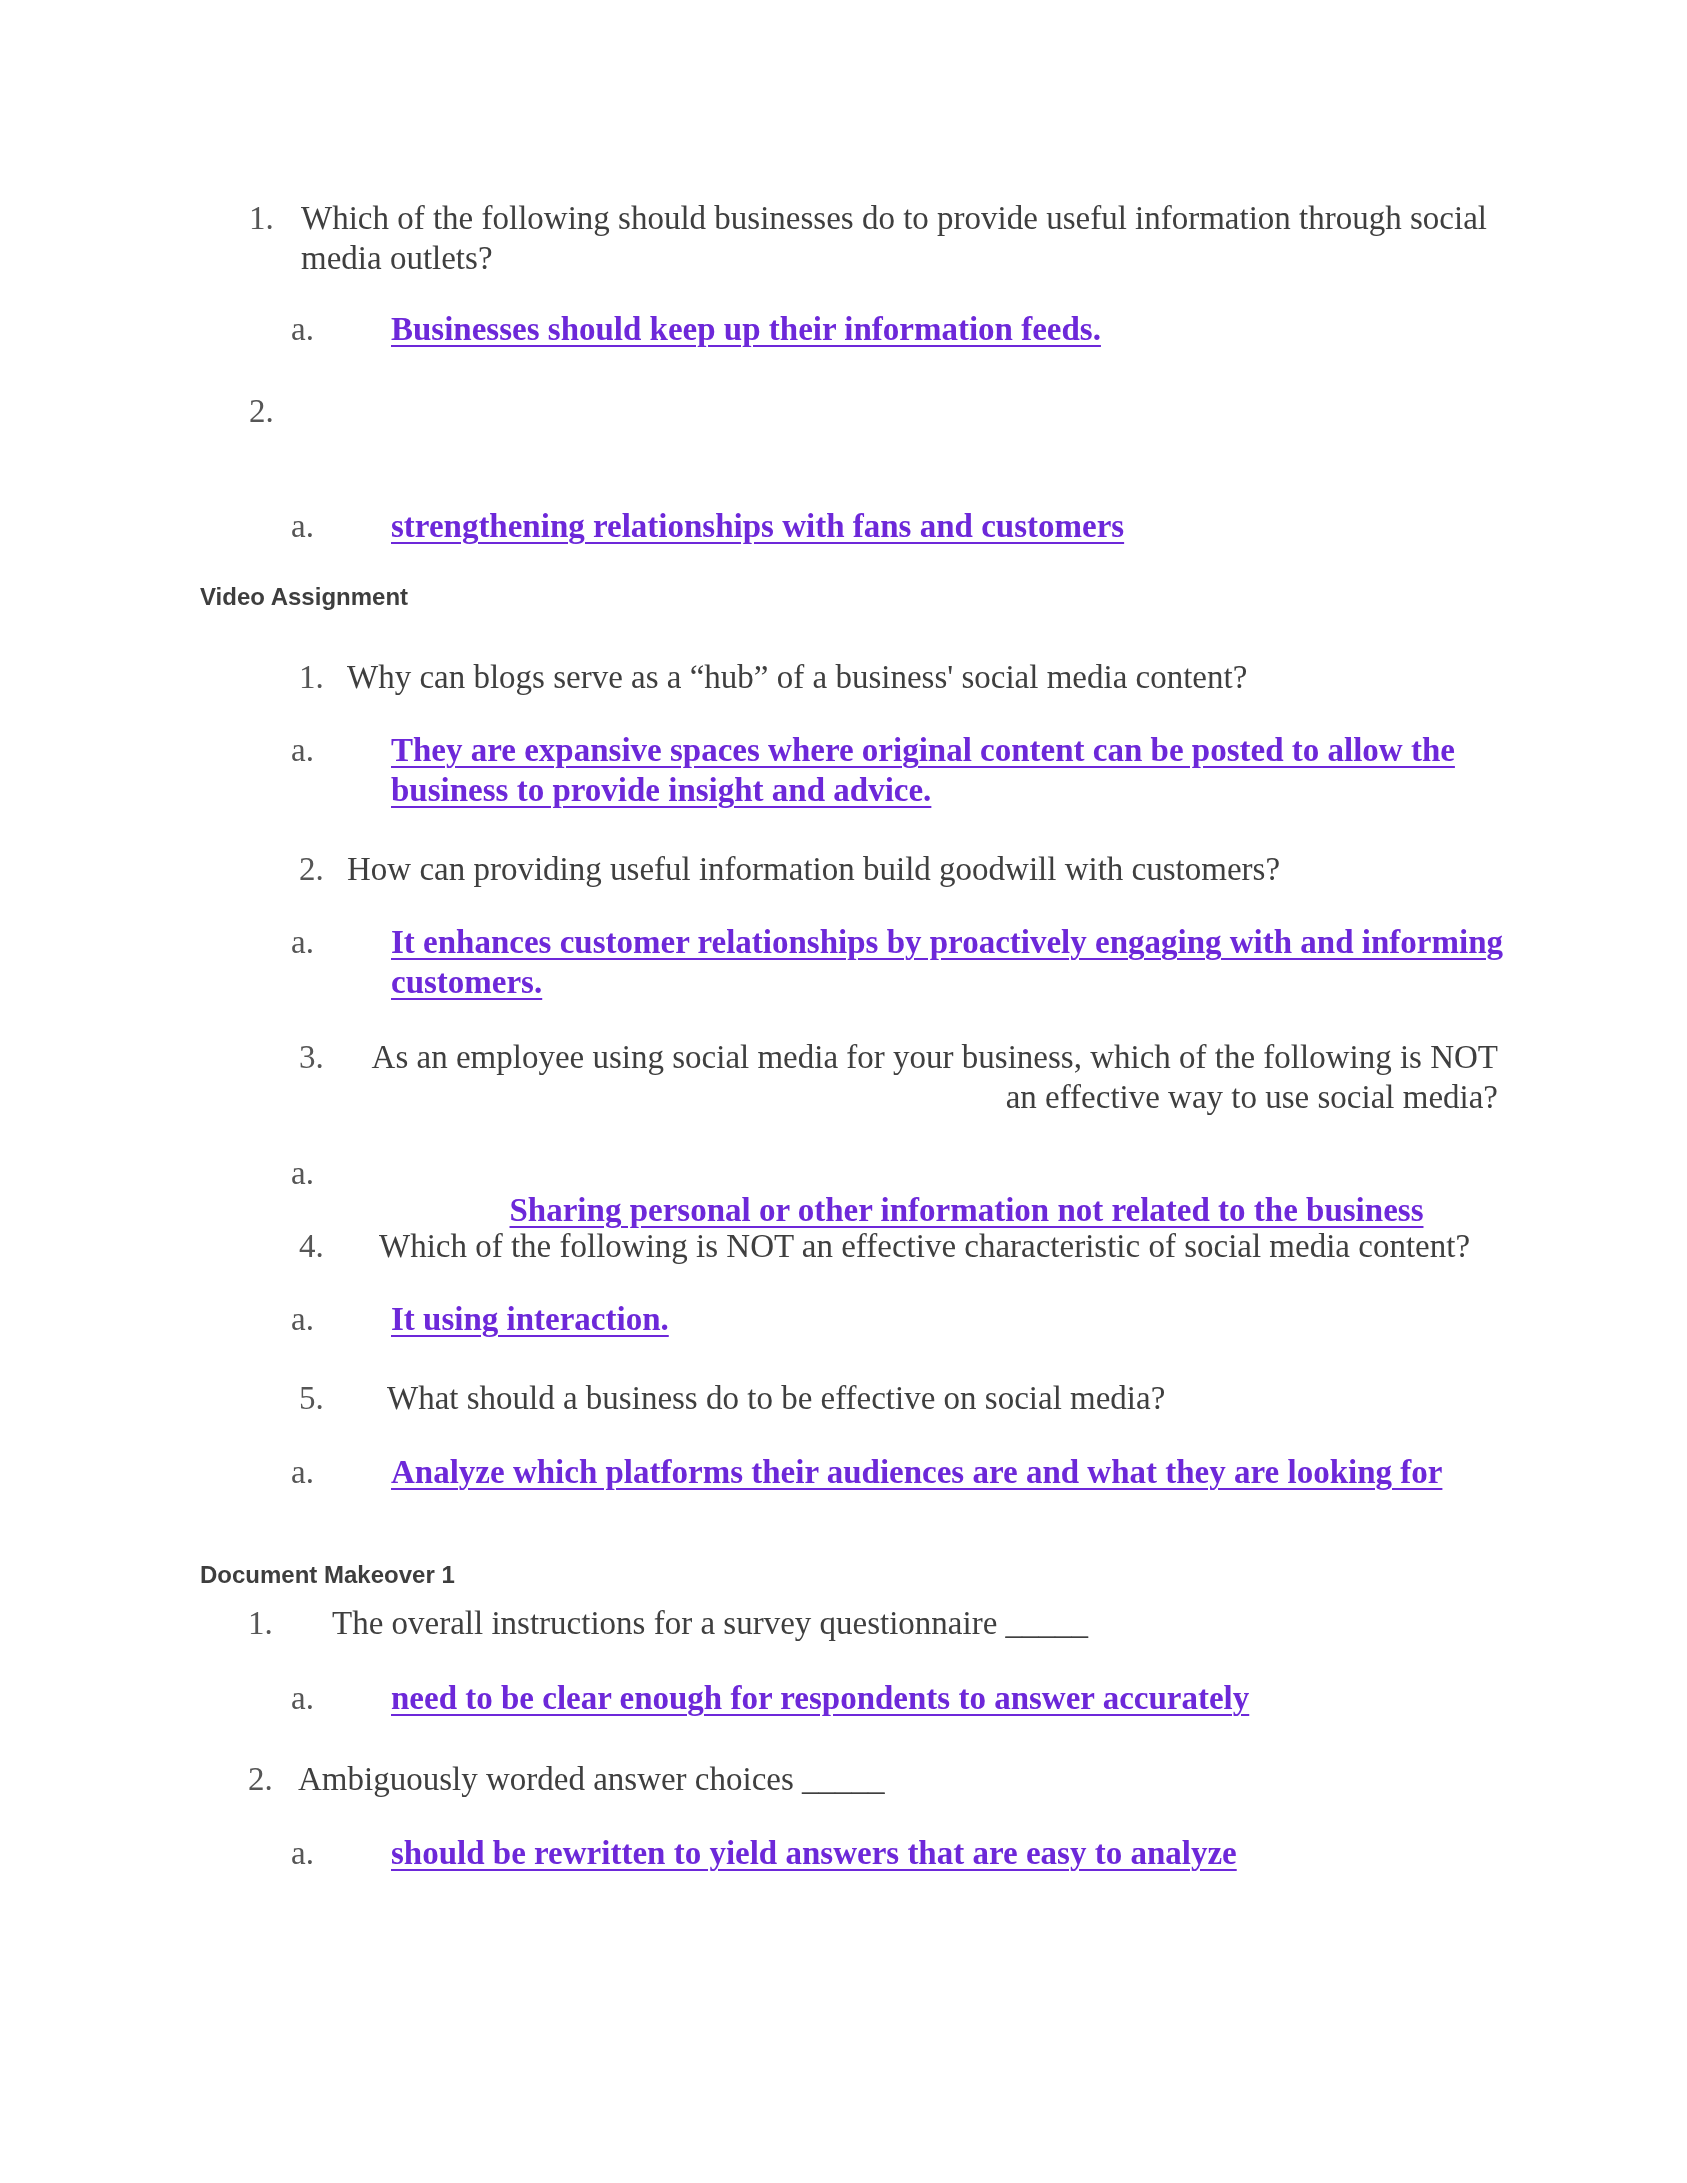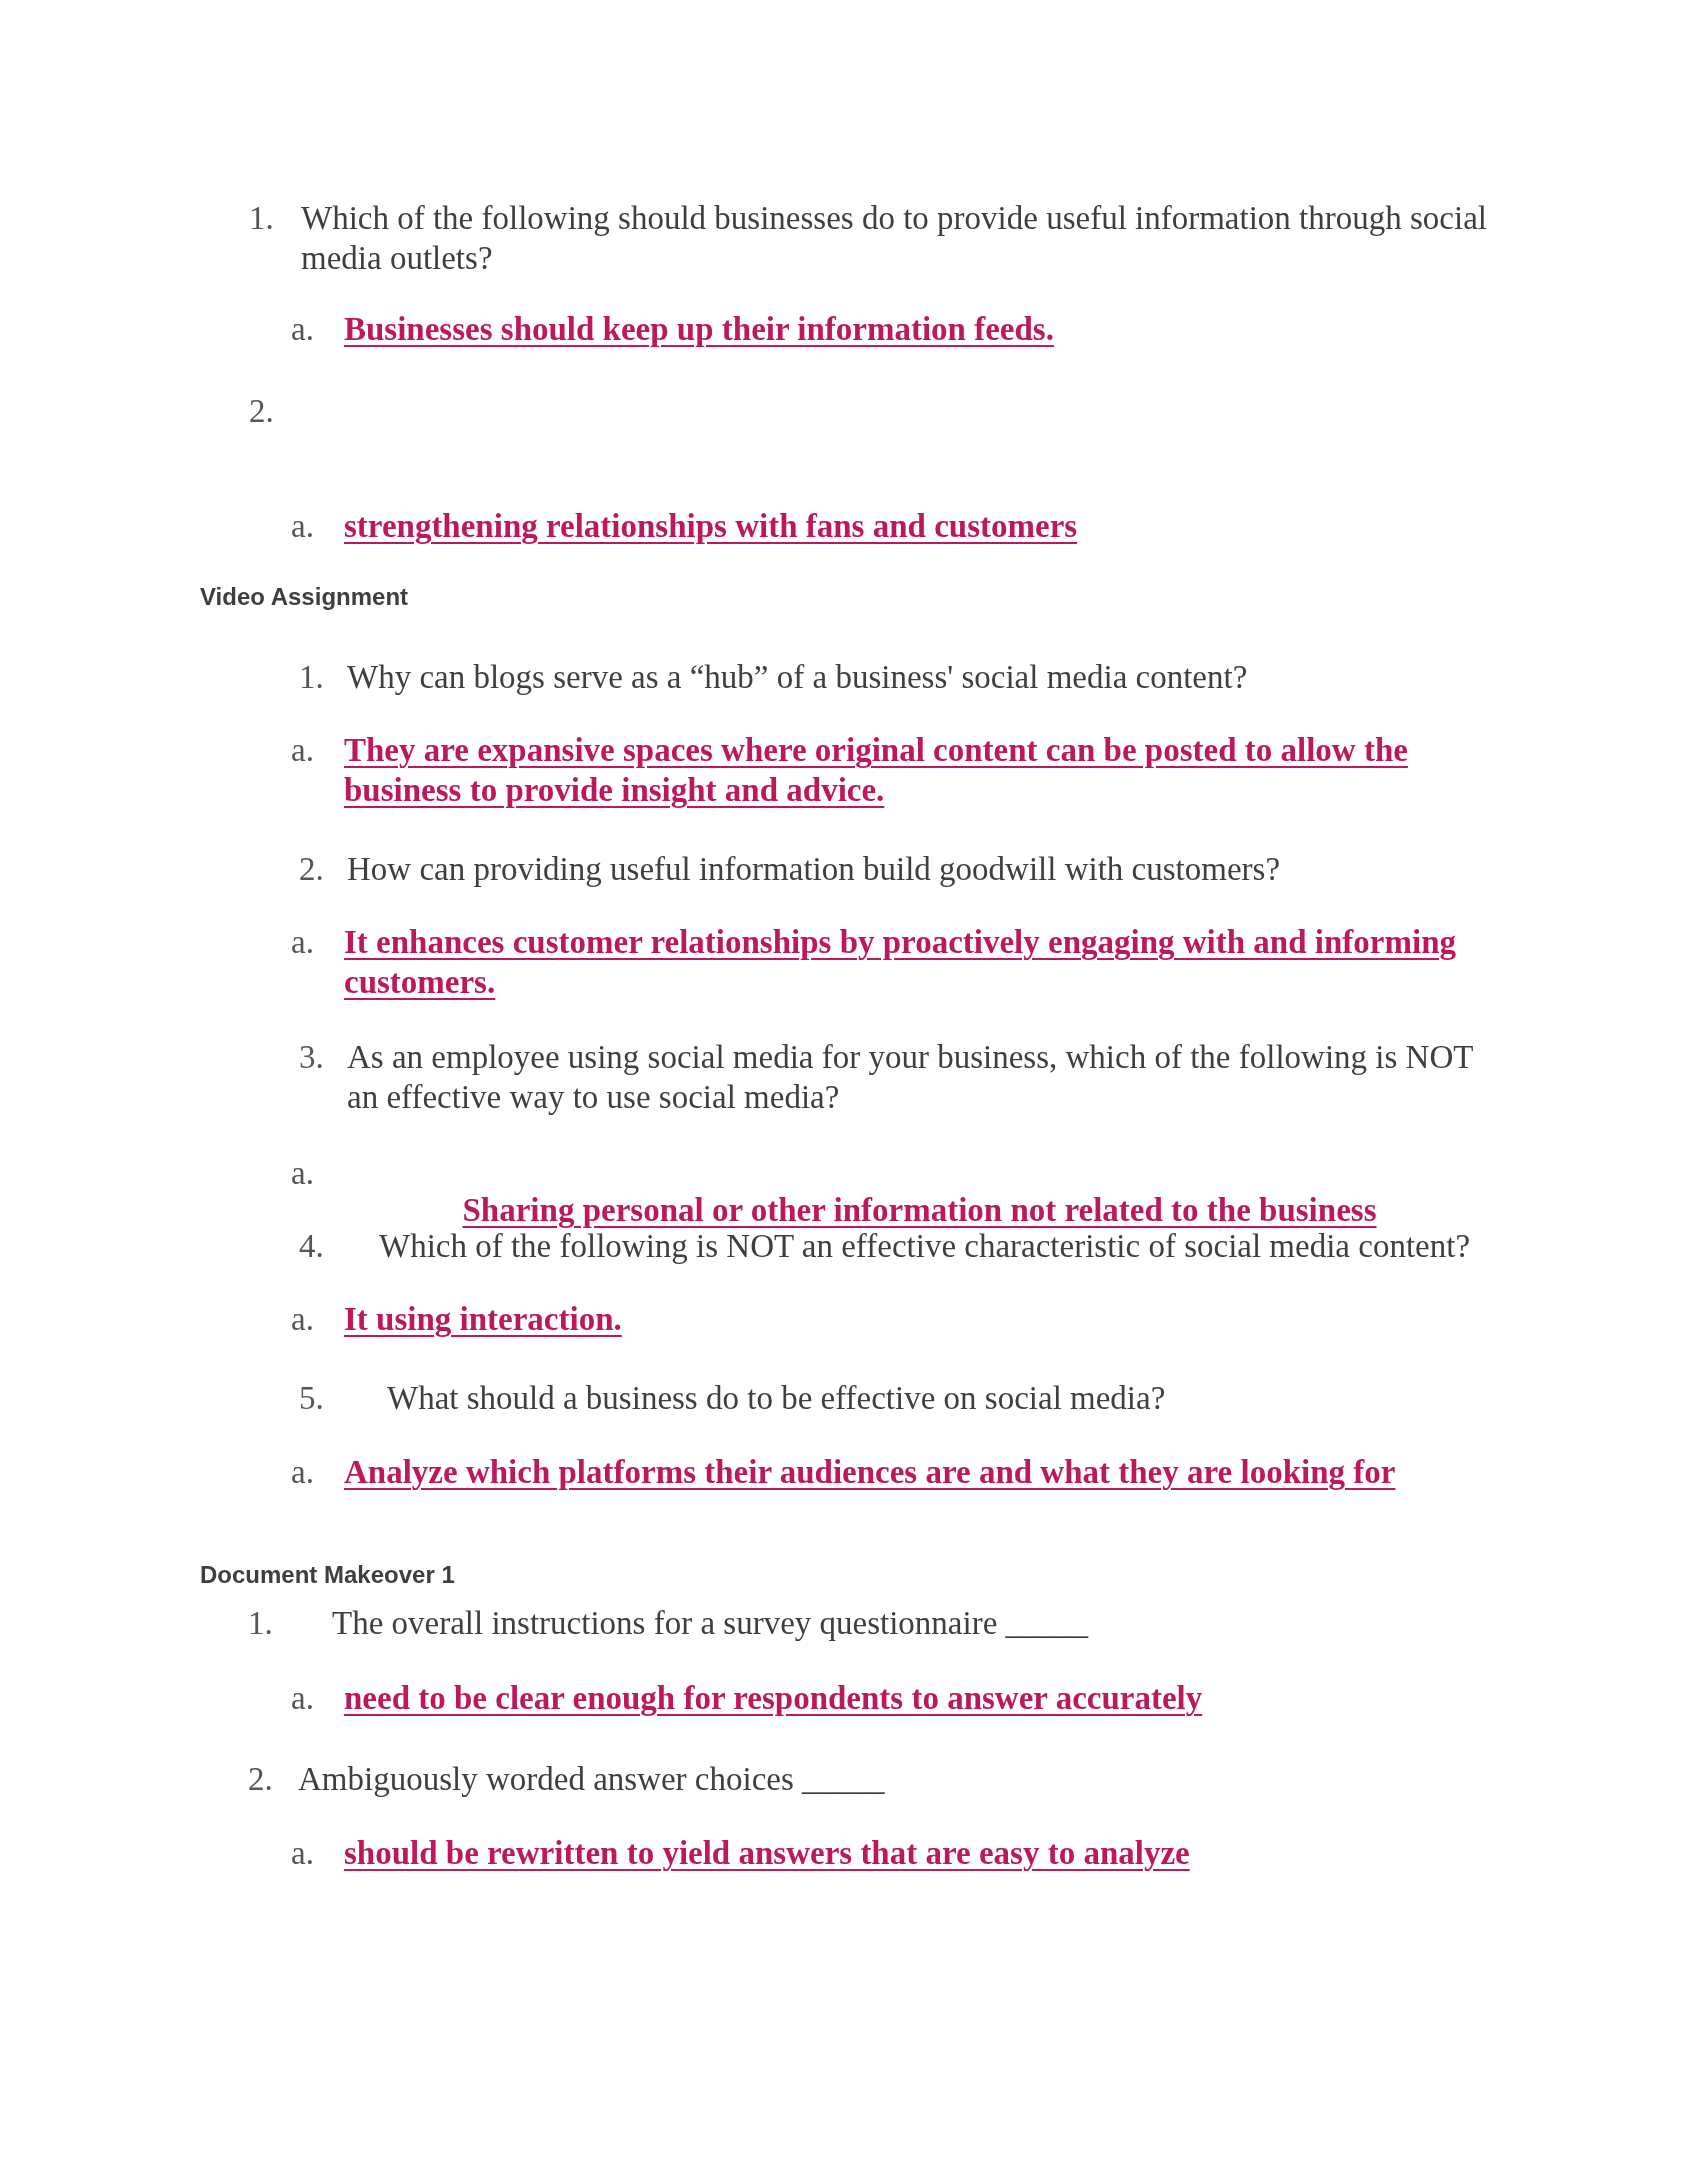--- a/index.html
+++ b/index.html
@@ -47,24 +47,25 @@
     font-size:33px;
     line-height:40px;
     color:#3f3f3f;
     text-align:left;
     word-spacing:0px;
   }
 
   
   .answer{
     font-weight:bold;
-    color:#be185d;
+    color:#6d28d9;
     text-decoration:underline;
     text-decoration-thickness:2px;
     text-underline-offset:4.6px;
+    margin-left:47px;
   }
 
   
   .blank-fill{
     text-decoration:underline;
     text-decoration-thickness:1.3px;
     text-underline-offset:2.6px;
   }
 </style>
 </head>
@@ -83,21 +84,21 @@
       <div class="text answer" style="left: 344px; top: 506px; width: 1151px;">strengthening relationships with fans and customers</div>
       <div class="marker" style="left: 299px; top: 657px;">1.</div>
       <div class="text" style="left: 347px; top: 657px; width: 1151px;"><span>Why can blogs serve as a “hub” of a business' social media content?</span></div>
       <div class="marker" style="left: 291px; top: 730px;">a.</div>
       <div class="text answer" style="left: 344px; top: 730px; width: 1151px;">They are expansive spaces where original content can be posted to allow the business to provide insight and advice.</div>
       <div class="marker" style="left: 299px; top: 849px;">2.</div>
       <div class="text" style="left: 347px; top: 849px; width: 1151px;"><span>How can providing useful information build goodwill with customers?</span></div>
       <div class="marker" style="left: 291px; top: 922px;">a.</div>
       <div class="text answer" style="left: 344px; top: 922px; width: 1151px;">It enhances customer relationships by proactively engaging with and informing customers.</div>
       <div class="marker" style="left: 299px; top: 1037px;">3.</div>
-      <div class="text" style="left: 347px; top: 1037px; width: 1151px;"><span>As an employee using social media for your business, which of the following is NOT an effective way to use social media?</span></div>
+      <div class="text" style="left: 347px; top: 1037px; width: 1151px; text-align: right;"><span>As an employee using social media for your business, which of the following is NOT an effective way to use social media?</span></div>
       <div class="marker" style="left: 291px; top: 1153px;">a.</div>
       <div class="text answer" style="left: 344px; top: 1190px; width: 1151px; text-align: center;">Sharing personal or other information not related to the business</div>
       <div class="marker" style="left: 299px; top: 1226px;">4.</div>
       <div class="text" style="left: 347px; top: 1226px; width: 1151px; margin-left: 32px;"><span>Which of the following is NOT an effective characteristic of social media content?</span></div>
       <div class="marker" style="left: 291px; top: 1299px;">a.</div>
       <div class="text answer" style="left: 344px; top: 1299px; width: 1151px;">It using interaction.</div>
       <div class="marker" style="left: 299px; top: 1378px;">5.</div>
       <div class="text" style="left: 347px; top: 1378px; width: 1151px; margin-left: 40px;"><span>What should a business do to be effective on social media?</span></div>
       <div class="marker" style="left: 291px; top: 1452px;">a.</div>
       <div class="text answer" style="left: 344px; top: 1452px; width: 1151px;">Analyze which platforms their audiences are and what they are looking for</div>

